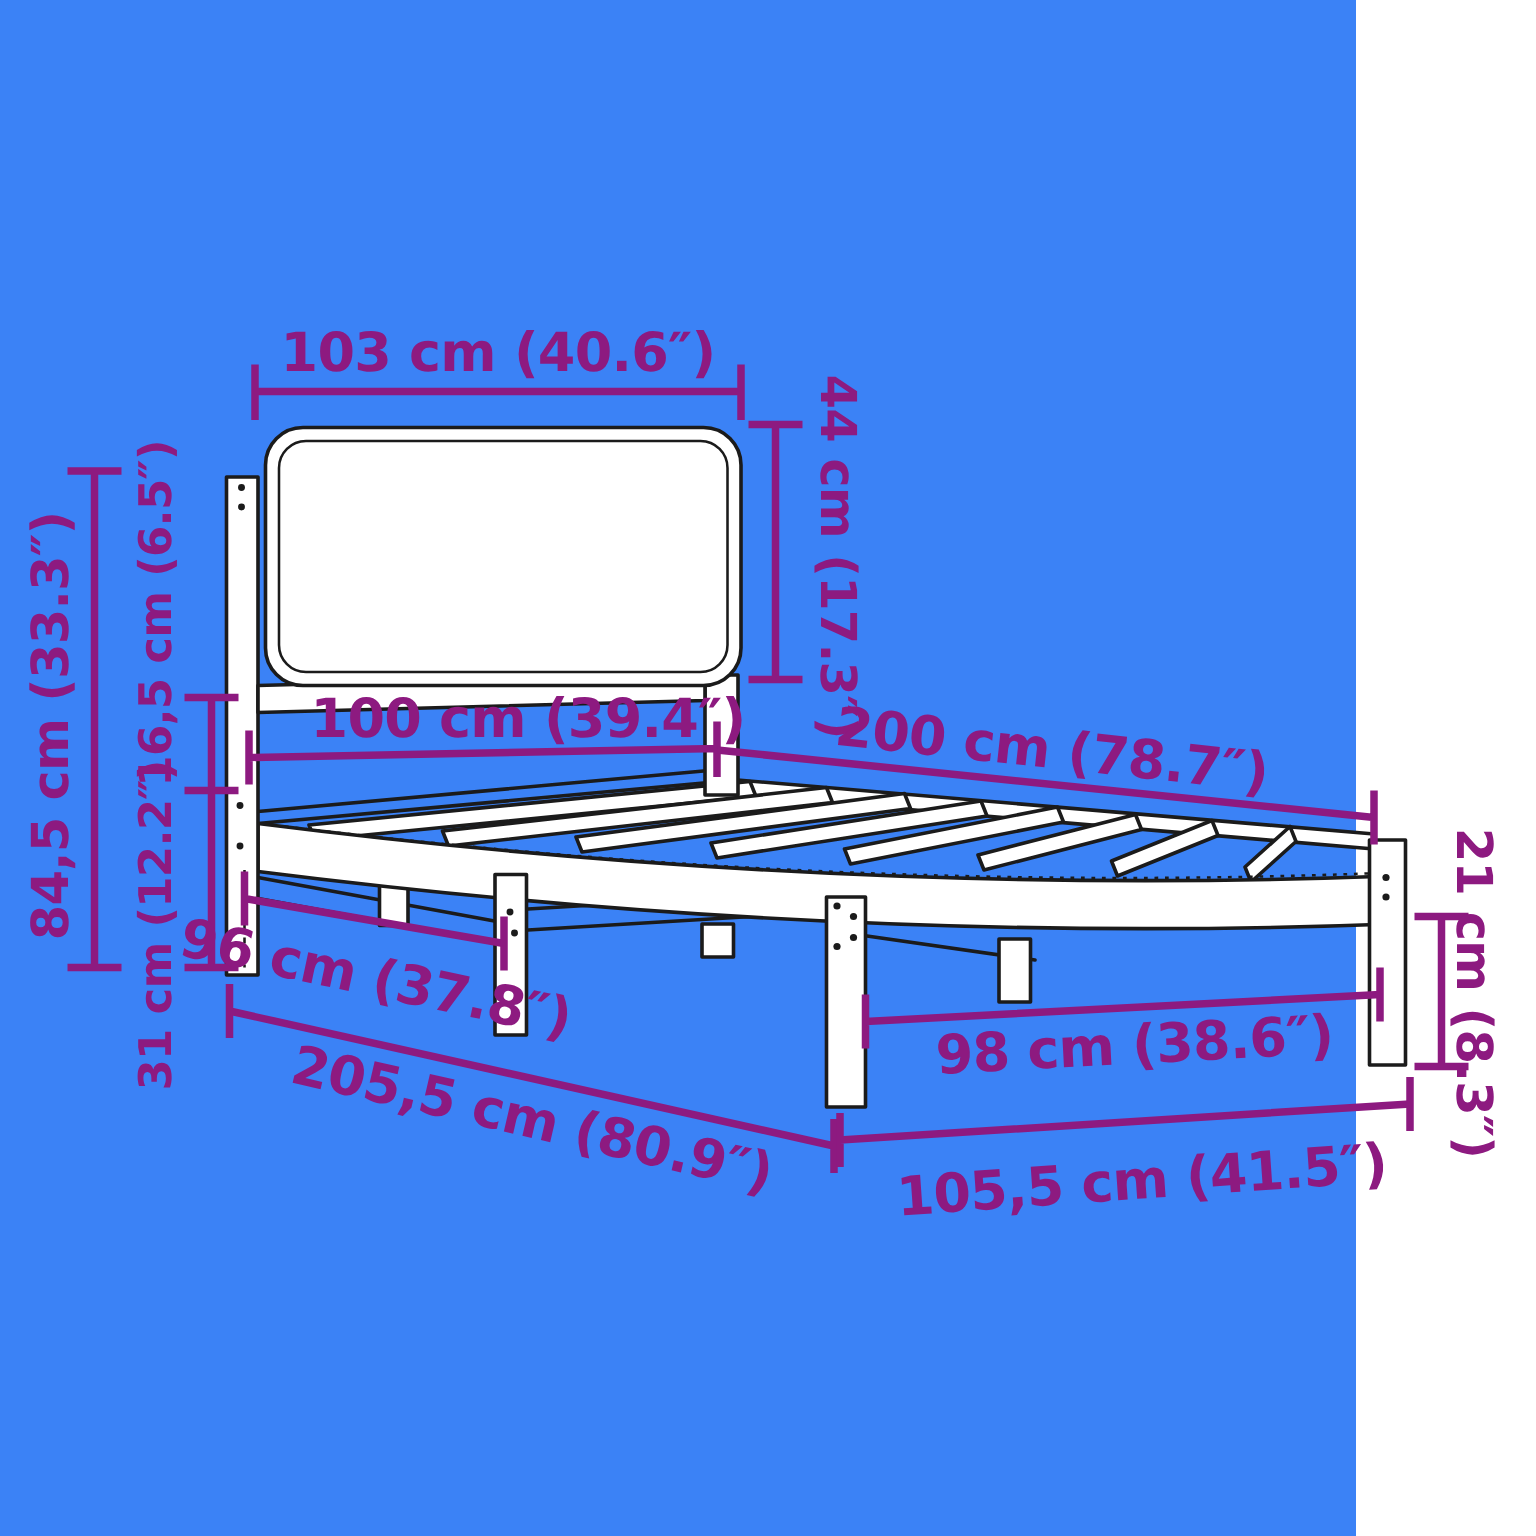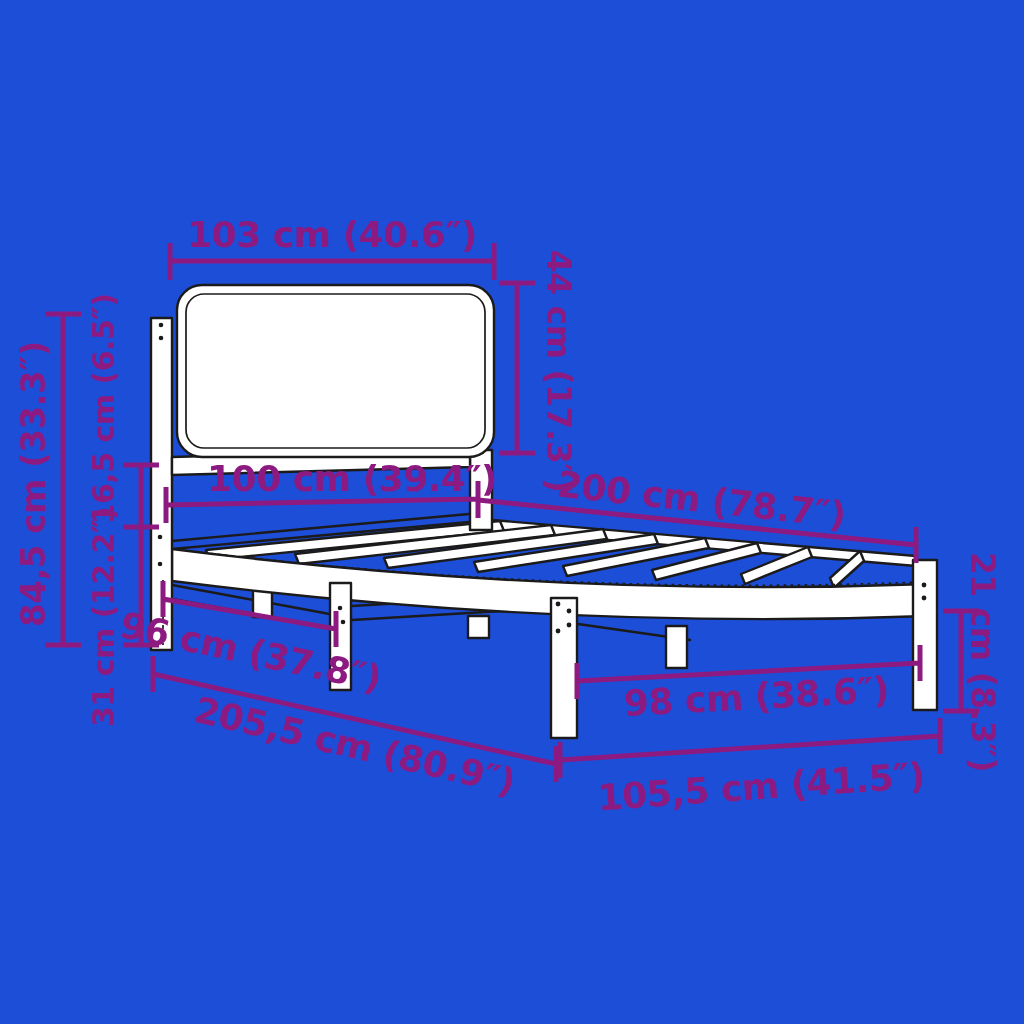--- a/index.html
+++ b/index.html
@@ -1,16 +1,16 @@
 <!DOCTYPE html>
 <html><head>
 <meta charset="utf-8">
 <style>
   html,body{margin:0;padding:0;background:#ffffff;width:1024px;height:1024px;overflow:hidden;}
-  .stage{position:relative;width:1024px;height:1024px;background:#1d4ed8;}
+  .stage{position:relative;width:904px;height:1024px;background:#3b82f6;}
   svg{display:block;}
   .dim-label{
     font-family:"DejaVu Sans","Liberation Sans",sans-serif;
     font-weight:bold;
     letter-spacing:-0.5px;
   }
   .fs36{font-size:36px;}
   .fs34{font-size:34px;}
   .fs33{font-size:33px;}
   .fs30{font-size:30px;}

